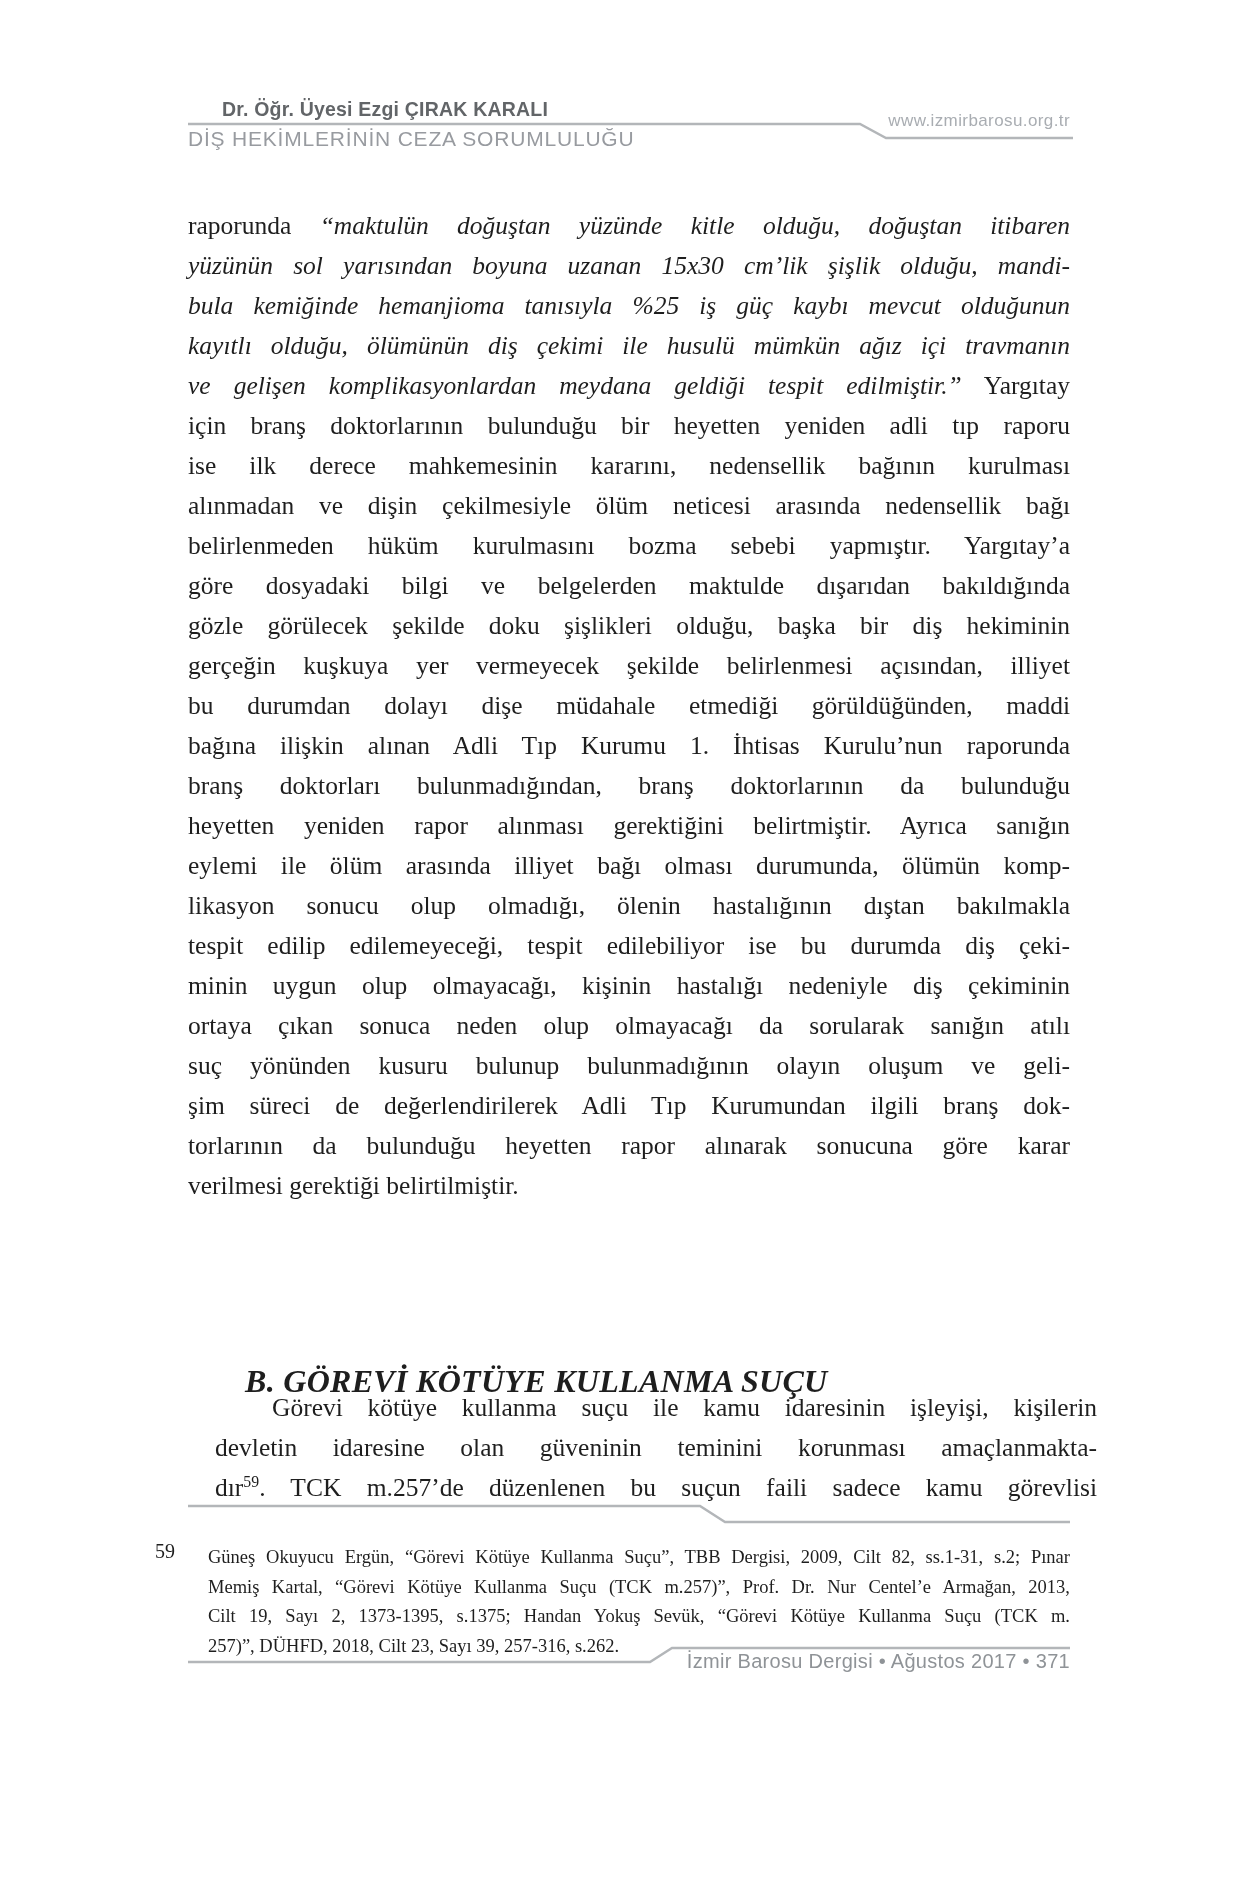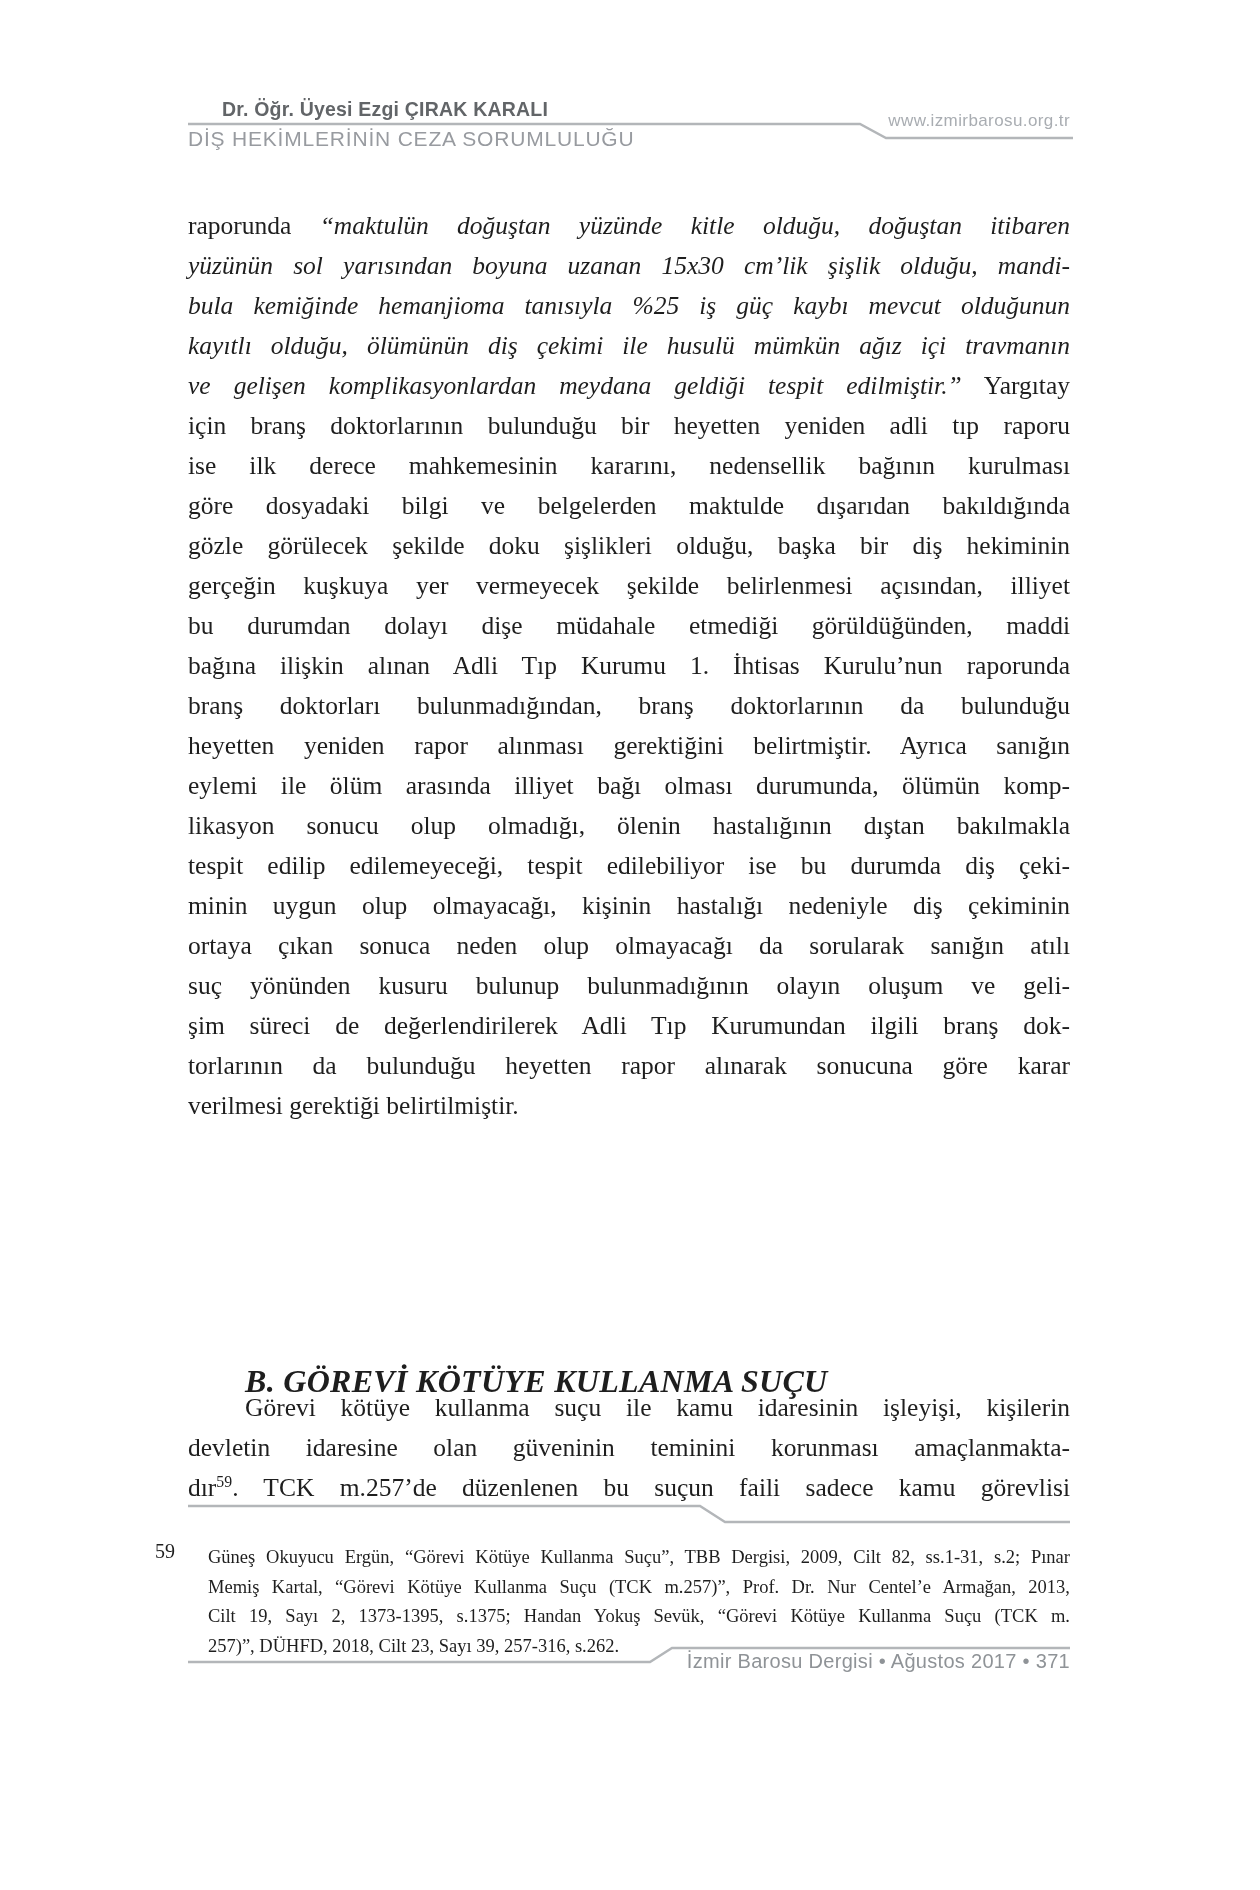--- a/index.html
+++ b/index.html
@@ -24,21 +24,21 @@
     font-size:21px;color:#989ba0;letter-spacing:.8px;
   }
   .hdr-url{
     position:absolute;left:188px;top:111px;width:882px;text-align:right;
     font-family:"Liberation Sans",sans-serif;
     font-size:17px;color:#a9adb2;letter-spacing:.4px;
   }
   
   .textcol{position:absolute;left:188px;width:882px;}
   #para1{top:206px;font-size:25.5px;line-height:40px;}
-  #para2{top:1388px;font-size:25.5px;line-height:40px;}
+  #para2{top:1388px;font-size:25.5px;line-height:40px;margin-left:27px;}
   .line{text-align:justify;text-align-last:justify;white-space:nowrap;}
   .line.last{text-align-last:left;}
   .line span{white-space:normal;}
   #para2 .line:first-child{text-indent:57px;}
   .it{font-style:italic;}
   .sup{font-size:0.62em;vertical-align:super;line-height:0;}
   .section-heading{
     position:absolute;left:188px;top:1363px;width:882px;
     font-size:32px;font-weight:bold;letter-spacing:.3px;
     padding-left:57px;box-sizing:border-box;font-style:italic;
@@ -75,20 +75,22 @@
   <div class="hdr-url">www.izmirbarosu.org.tr</div>
 
   <div id="para1" class="textcol">
       <div class="line"><span>raporunda </span><span class="it">“maktulün doğuştan yüzünde kitle olduğu, doğuştan itibaren</span></div>
       <div class="line"><span class="it">yüzünün sol yarısından boyuna uzanan 15x30 cm’lik şişlik olduğu, mandi-</span></div>
       <div class="line"><span class="it">bula kemiğinde hemanjioma tanısıyla %25 iş güç kaybı mevcut olduğunun</span></div>
       <div class="line"><span class="it">kayıtlı olduğu, ölümünün diş çekimi ile husulü mümkün ağız içi travmanın</span></div>
       <div class="line"><span class="it">ve gelişen komplikasyonlardan meydana geldiği tespit edilmiştir.”</span><span> Yargıtay</span></div>
       <div class="line"><span>için branş doktorlarının bulunduğu bir heyetten yeniden adli tıp raporu</span></div>
       <div class="line"><span>ise ilk derece mahkemesinin kararını, nedensellik bağının kurulması</span></div>
+      <div class="line"><span>alınmadan ve dişin çekilmesiyle ölüm neticesi arasında nedensellik bağı</span></div>
+      <div class="line"><span>belirlenmeden hüküm kurulmasını bozma sebebi yapmıştır. Yargıtay’a</span></div>
       <div class="line"><span>göre dosyadaki bilgi ve belgelerden maktulde dışarıdan bakıldığında</span></div>
       <div class="line"><span>gözle görülecek şekilde doku şişlikleri olduğu, başka bir diş hekiminin</span></div>
       <div class="line"><span>gerçeğin kuşkuya yer vermeyecek şekilde belirlenmesi açısından, illiyet</span></div>
       <div class="line"><span>bu durumdan dolayı dişe müdahale etmediği görüldüğünden, maddi</span></div>
       <div class="line"><span>bağına ilişkin alınan Adli Tıp Kurumu 1. İhtisas Kurulu’nun raporunda</span></div>
       <div class="line"><span>branş doktorları bulunmadığından, branş doktorlarının da bulunduğu</span></div>
       <div class="line"><span>heyetten yeniden rapor alınması gerektiğini belirtmiştir. Ayrıca sanığın</span></div>
       <div class="line"><span>eylemi ile ölüm arasında illiyet bağı olması durumunda, ölümün komp-</span></div>
       <div class="line"><span>likasyon sonucu olup olmadığı, ölenin hastalığının dıştan bakılmakla</span></div>
       <div class="line"><span>tespit edilip edilemeyeceği, tespit edilebiliyor ise bu durumda diş çeki-</span></div>

